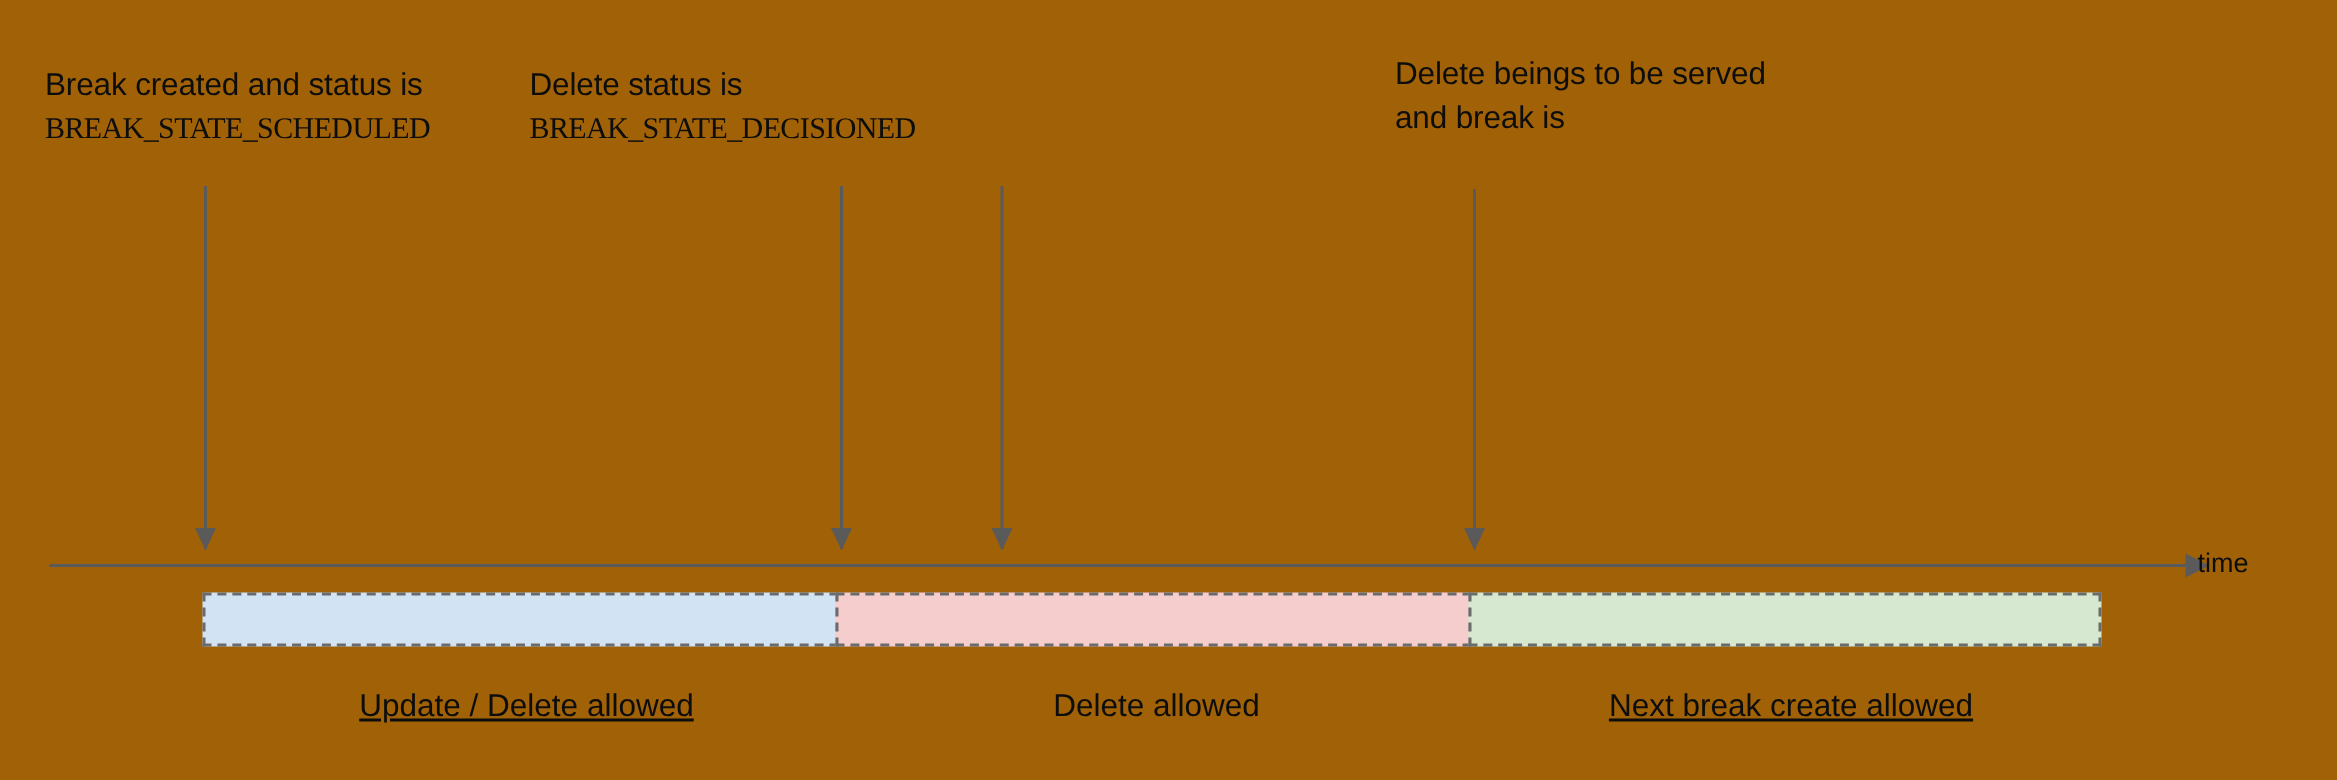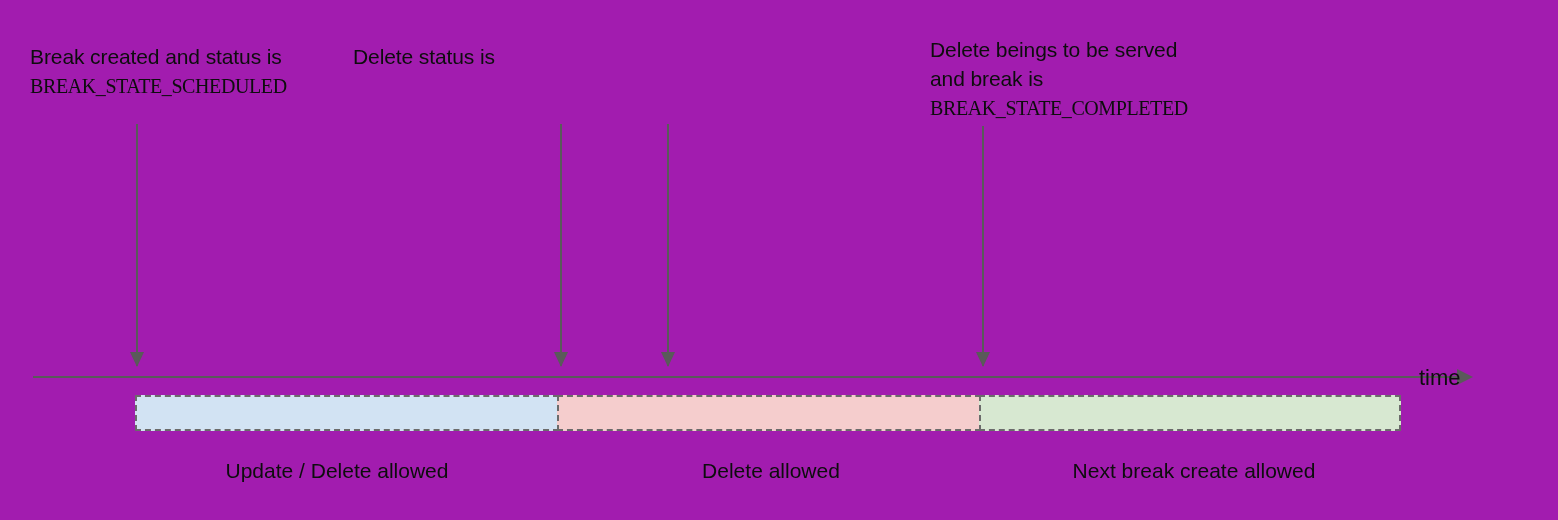--- a/index.html
+++ b/index.html
@@ -4,21 +4,21 @@
 <style>
   html, body {
     margin: 0;
     padding: 0;
     background: #ffffff;
   }
   #canvas {
     position: relative;
     width: 1558px;
     height: 520px;
-    background: #a21caf;
+    background: #a16207;
     overflow: hidden;
     font-family: "Liberation Sans", sans-serif;
     color: #1a1a1a;
   }
 
   
   .annotation {
     position: absolute;
     white-space: pre;
     line-height: 29px;
@@ -74,23 +74,23 @@
     left: 1457px;
     top: 369px;
     width: 0;
     height: 0;
     border-top: 8px solid transparent;
     border-bottom: 8px solid transparent;
     border-left: 16px solid #5a5a5a;
   }
   #time-axis-label {
     position: absolute;
-    left: 1419px;
+    left: 1465px;
     top: 365px;
-    font-size: 22px;
+    font-size: 18px;
     color: #0d0d0d;
     white-space: pre;
   }
 
   
   #phase-bar {
     position: absolute;
     left: 135px;
     top: 395px;
     height: 36px;
@@ -112,22 +112,22 @@
     text-align: center;
     white-space: pre;
   }
 </style>
 </head>
 <body>
 
 <div id="canvas">
 
   <div class="annotation" id="ann-0" style="left: 30px; top: 42px;"><span class="prose">Break created and status is</span><br><span class="code">BREAK_STATE_SCHEDULED</span></div>
-  <div class="annotation" id="ann-1" style="left: 353px; top: 42px;"><span class="prose">Delete status is</span><br></div>
-  <div class="annotation" id="ann-3" style="left: 930px; top: 35px;"><span class="prose">Delete beings to be served</span><br><span class="prose">and break is</span><br><span class="code">BREAK_STATE_COMPLETED</span></div>
+  <div class="annotation" id="ann-1" style="left: 353px; top: 42px;"><span class="prose">Delete status is</span><br><span class="code">BREAK_STATE_DECISIONED</span></div>
+  <div class="annotation" id="ann-3" style="left: 930px; top: 35px;"><span class="prose">Delete beings to be served</span><br><span class="prose">and break is</span><br></div>
 
   <div class="marker-arrow" id="arr-0" style="left: 130px; top: 124px; height: 242px;">
     <div class="shaft"></div>
     <div class="head"></div>
   </div>
   <div class="marker-arrow" id="arr-1" style="left: 554px; top: 124px; height: 242px;">
     <div class="shaft"></div>
     <div class="head"></div>
   </div>
   <div class="marker-arrow" id="arr-2" style="left: 661px; top: 124px; height: 242px;">
@@ -142,17 +142,17 @@
   <div id="time-axis"></div>
   <div id="time-axis-arrowhead"></div>
   <div id="time-axis-label">time</div>
 
   <div id="phase-bar">
       <div class="phase-segment" style="width: 424px; background: rgb(210, 227, 243);"></div>
       <div class="phase-segment" style="width: 424px; background: rgb(245, 205, 205);"></div>
       <div class="phase-segment" style="width: 422px; background: rgb(215, 232, 209);"></div>
     </div>
 
-  <div class="phase-caption" id="cap-0" style="left: 87px; width: 500px;">Update / Delete allowed</div>
+  <div class="phase-caption" id="cap-0" style="left: 101px; width: 500px; text-decoration: underline;">Update / Delete allowed</div>
   <div class="phase-caption" id="cap-1" style="left: 521px; width: 500px;">Delete allowed</div>
-  <div class="phase-caption" id="cap-2" style="left: 944px; width: 500px;">Next break create allowed</div>
+  <div class="phase-caption" id="cap-2" style="left: 944px; width: 500px; text-decoration: underline;">Next break create allowed</div>
 
 </div>
 
 </body></html>

